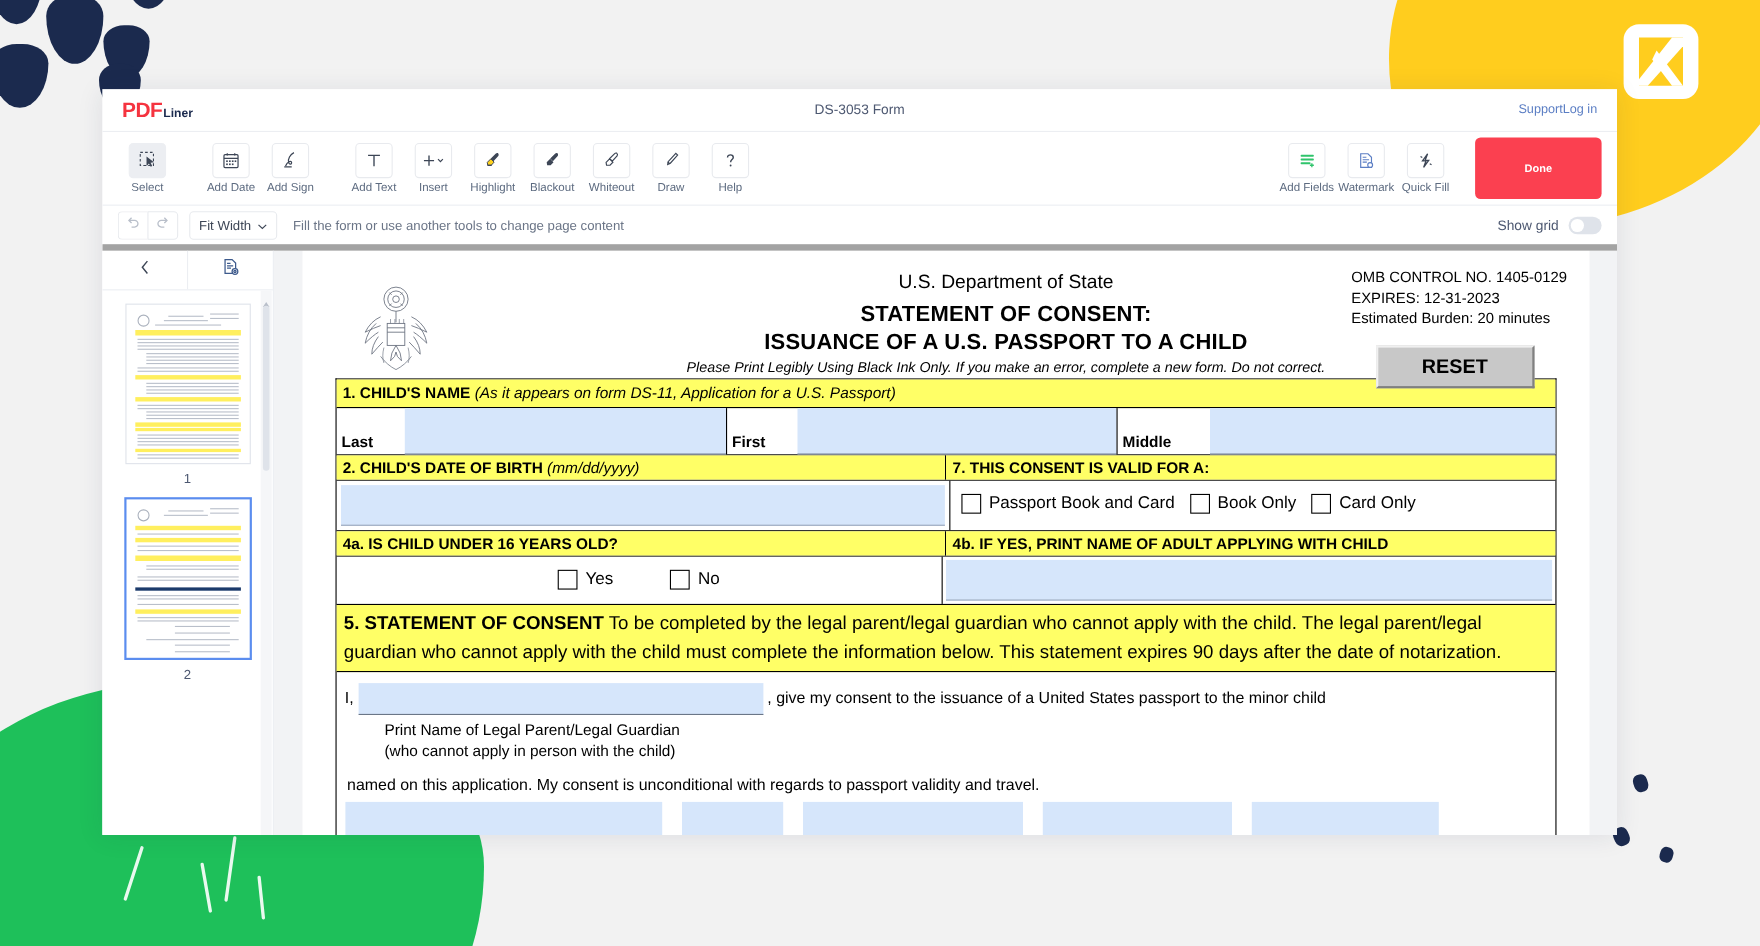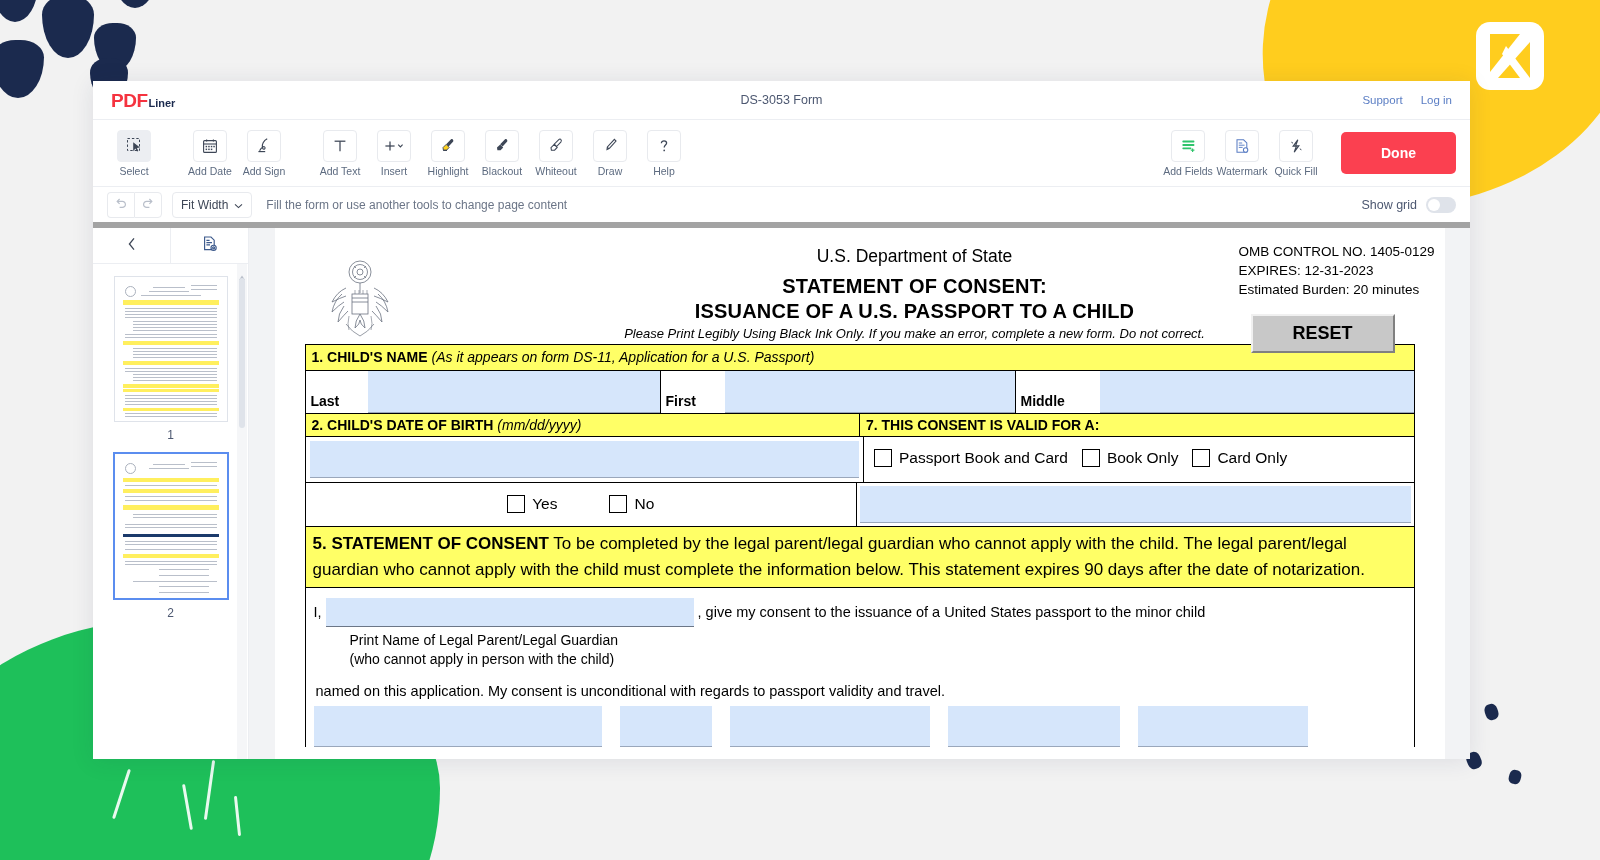--- a/index.html
+++ b/index.html
@@ -86,41 +86,41 @@
   }
   .search input{
     border:0;outline:0;flex:1;font-size:13px;color:#3d4656;
     font-family:"Liberation Sans", sans-serif;background:transparent;
   }
   .search input::placeholder{color:#99a1b0;}
   .search .mag{width:16px;height:16px;flex:none;}
   .doc-title{
     position:absolute;left:0;right:0;text-align:center;font-size:12.5px;color:#4d5871;pointer-events:none;
   }
-  .hdr-right{margin-left:auto;display:flex;gap:18px;padding-right:18px;}
+  .hdr-right{margin-left:auto;display:flex;padding-right:18px;}
   .hdr-right a{font-size:11.5px;color:#5b7ec4;text-decoration:none;}
 
   
   .toolbar{height:66px;display:flex;align-items:center;border-bottom:1px solid #eceef2;padding:0 14px;}
   .tgroup{display:flex;align-items:center;}
   .tgroup.gap{margin-left:22px;}
   .tool{
     width:46px;display:flex;flex-direction:column;align-items:center;gap:3px;cursor:pointer;margin:0 4px;
   }
   .tool .box{
     width:32px;height:30px;border:1px solid #e8eaee;border-radius:4px;
     display:flex;align-items:center;justify-content:center;background:#fff;position:relative;
   }
   .tool.active .box{background:#eceef2;border-color:#eceef2;}
   .tool .lbl{font-size:10.5px;color:#5d6madd;color:#5d6b80;white-space:nowrap;}
   .tool svg{display:block;}
   .spacer{flex:1;}
   .done{
-    width:115px;height:42px;background:#fb4050;color:#fff;border:0;border-radius:5px;
-    font-size:14px;font-weight:bold;font-family:"Liberation Sans", sans-serif;cursor:pointer;margin-left:18px;
+    width:115px;height:56px;background:#fb4050;color:#fff;border:0;border-radius:5px;
+    font-size:10px;font-weight:bold;font-family:"Liberation Sans", sans-serif;cursor:pointer;margin-left:18px;
   }
 
   
   .subbar{height:35px;display:flex;align-items:center;border-bottom:6px solid #a3a3a3;padding:0 14px;}
   .ubtn{
     width:26px;height:24px;border:1px solid #e8eaee;border-radius:4px;display:flex;align-items:center;
     justify-content:center;background:#fff;margin-right:4px;
   }
   .ubtn.first{border-radius:4px 0 0 4px;margin-right:0;border-right:0;}
   .ubtn.second{border-radius:0 4px 4px 0;margin-right:10px;}
@@ -165,21 +165,21 @@
   }
 
   
   .pdf-head{display:flex;padding:14px 30px 0 30px;position:relative;height:110px;box-sizing:border-box;}
   .seal-wrap{width:110px;display:flex;align-items:flex-start;justify-content:center;padding-top:12px;}
   .center-head{flex:1;text-align:center;padding-top:4px;}
   .dept{font-size:17.5px;}
   .t1{font-size:20px;font-weight:bold;margin-top:8px;letter-spacing:.2px;}
   .t2{font-size:20px;font-weight:bold;margin-top:2px;letter-spacing:.2px;}
   .sub{font-size:13px;font-style:italic;margin-top:3px;}
-  .omb{position:absolute;right:10px;top:14px;text-align:left;font-size:13.5px;line-height:1.42;}
+  .omb{position:absolute;right:20px;top:14px;text-align:left;font-size:13.5px;line-height:1.42;}
   .reset{
     position:absolute;right:50px;top:86px;width:140px;height:35px;
     background:#c8c8c8;border:2px solid #808080;border-top-color:#f0f0f0;border-left-color:#f0f0f0;
     display:flex;align-items:center;justify-content:center;font-size:18px;font-weight:bold;color:#000;cursor:pointer;
   }
 
   .form{margin:6px 30px 0 30px;border:1px solid #000;border-bottom:0;}
   .yellow{background:#ffff66;border-bottom:1px solid #000;padding:3px 6px;font-size:14px;line-height:1.35;}
   .yellow b{font-weight:bold;}
   .yellow i{font-style:italic;}
@@ -654,20 +654,28 @@
                   <span>Book Only</span>
                 </span>
                 <span class="cbitem">
                   <span class="cb"></span>
                   <span>Card Only</span>
                 </span>
               </div>
             </div>
           </div>
 
+          <div class="halfrow">
+            <div class="half left">
+              <div class="yhalf" style="border-bottom:0">4a. IS CHILD UNDER 16 YEARS OLD?</div>
+            </div>
+            <div class="half">
+              <div class="yhalf" style="border-bottom:0">4b. IF YES, PRINT NAME OF ADULT APPLYING WITH CHILD</div>
+            </div>
+          </div>
 
           <div class="halfrow">
             <div class="half left">
               <div class="cbrow" style="justify-content:center;gap:52px">
                 <span class="cbitem">
                   <span class="cb"></span>
                   <span>Yes</span>
                 </span>
                 <span class="cbitem">
                   <span class="cb"></span>

